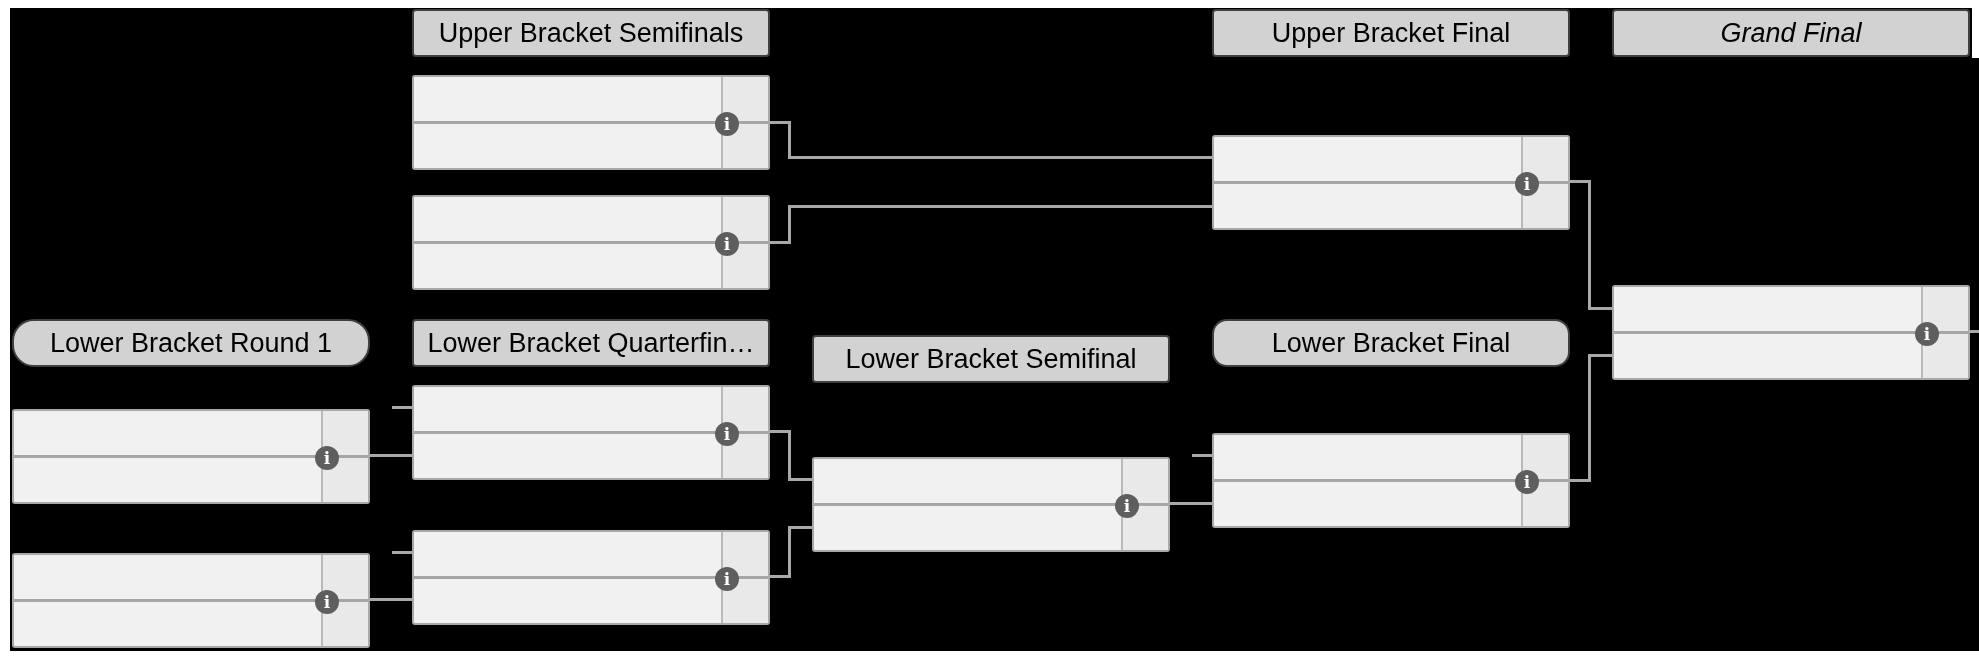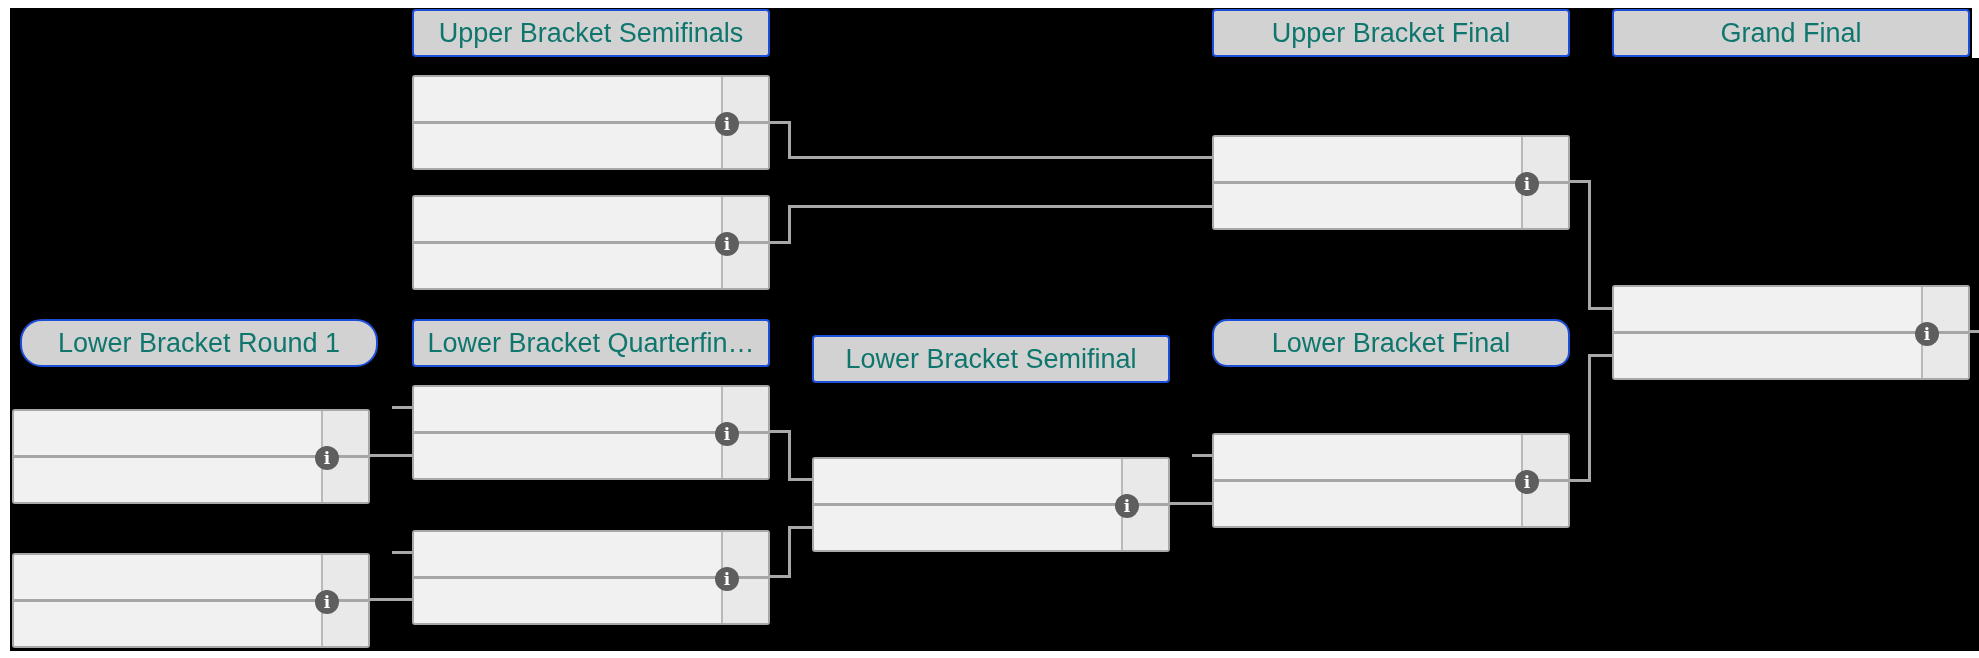--- a/index.html
+++ b/index.html
@@ -1,22 +1,22 @@
 <!DOCTYPE html>
 <html><head>
 <meta charset="utf-8">
 <style>
   html,body{margin:0;padding:0;background:#ffffff;}
   #stage{position:relative;width:1979px;height:658px;background:#ffffff;overflow:hidden;
          font-family:"Liberation Sans","DejaVu Sans",sans-serif;}
   #panel{position:absolute;left:10px;top:8px;width:1969px;height:643px;background:#000000;}
   .notch{position:absolute;background:#ffffff;}
   .hdr{position:absolute;width:358px;height:48px;box-sizing:border-box;
-       background:#d2d2d2;border:2px solid #1d4ed8;border-radius:4px;
-       color:#0f766e;font-size:27px;line-height:44px;text-align:center;
+       background:#d2d2d2;border:2px solid #404040;border-radius:4px;
+       color:#000000;font-size:27px;line-height:44px;text-align:center;
        white-space:nowrap;overflow:hidden;}
   .match{position:absolute;width:358px;height:95px;box-sizing:border-box;
          background:#f1f1f1;border:2px solid #a8a8a8;border-radius:3px;}
   .score-col{position:absolute;top:0;right:0;bottom:0;width:45px;
              background:#e9e9e9;border-left:2px solid #b9b9b9;}
   .slot{position:absolute;left:0;width:309px;height:44px;font-size:24px;color:#333;
         line-height:44px;padding-left:10px;box-sizing:border-box;overflow:hidden;}
   .slot.top{top:0;}
   .slot.bottom{bottom:0;}
   .score{position:absolute;right:0;width:43px;height:44px;text-align:center;
@@ -33,22 +33,22 @@
 </head>
 <body>
 
 <div id="stage">
   <div id="panel"></div>
 
   <div class="notch" style="left:1972px;top:8px;width:7px;height:50px;"></div>
 
   <div class="hdr" style="left:412px;top:9px;">Upper Bracket Semifinals</div>
   <div class="hdr" style="left:1212px;top:9px;">Upper Bracket Final</div>
-  <div class="hdr" style="left:1612px;top:9px;">Grand Final</div>
-  <div class="hdr" style="left:20px;top:319px;border-radius:22px;">Lower Bracket Round 1</div>
+  <div class="hdr" style="left:1612px;top:9px;font-style:italic;">Grand Final</div>
+  <div class="hdr" style="left:12px;top:319px;border-radius:22px;">Lower Bracket Round 1</div>
   <div class="hdr" style="left:412px;top:319px;">Lower Bracket Quarterfin…</div>
   <div class="hdr" style="left:812px;top:319px;margin-top:16px;">Lower Bracket Semifinal</div>
   <div class="hdr" style="left:1212px;top:319px;border-radius:15px;">Lower Bracket Final</div>
 
   <div id="matches">
       <div class="match" style="left: 412px; top: 75px;">
         <div class="score-col"></div>
         <div class="slot top"></div>
         <div class="score top"></div>
         <div class="slot bottom"></div>

